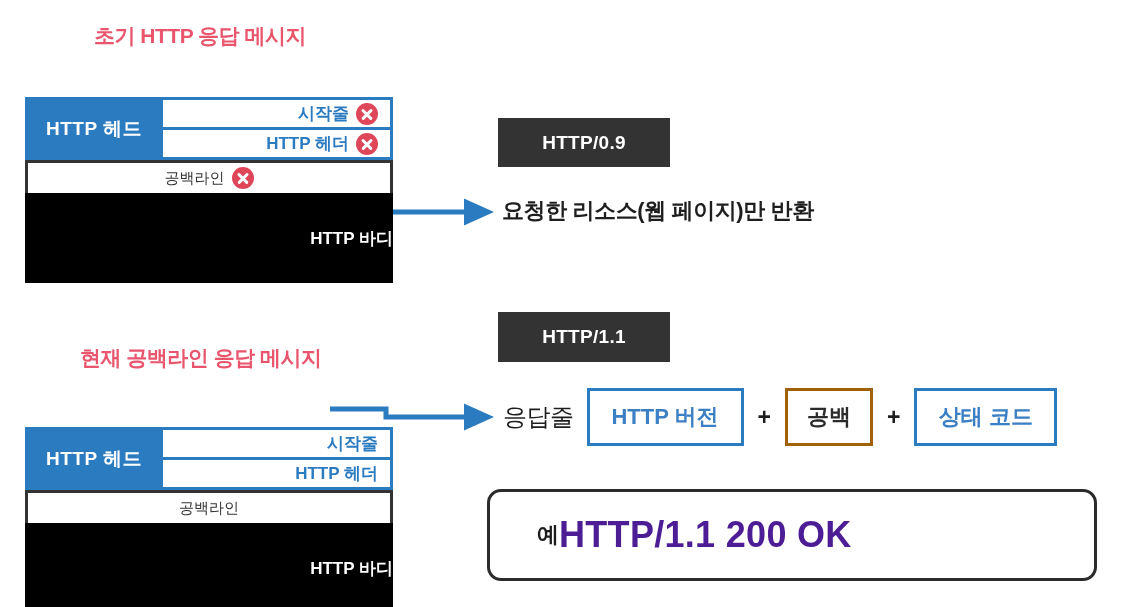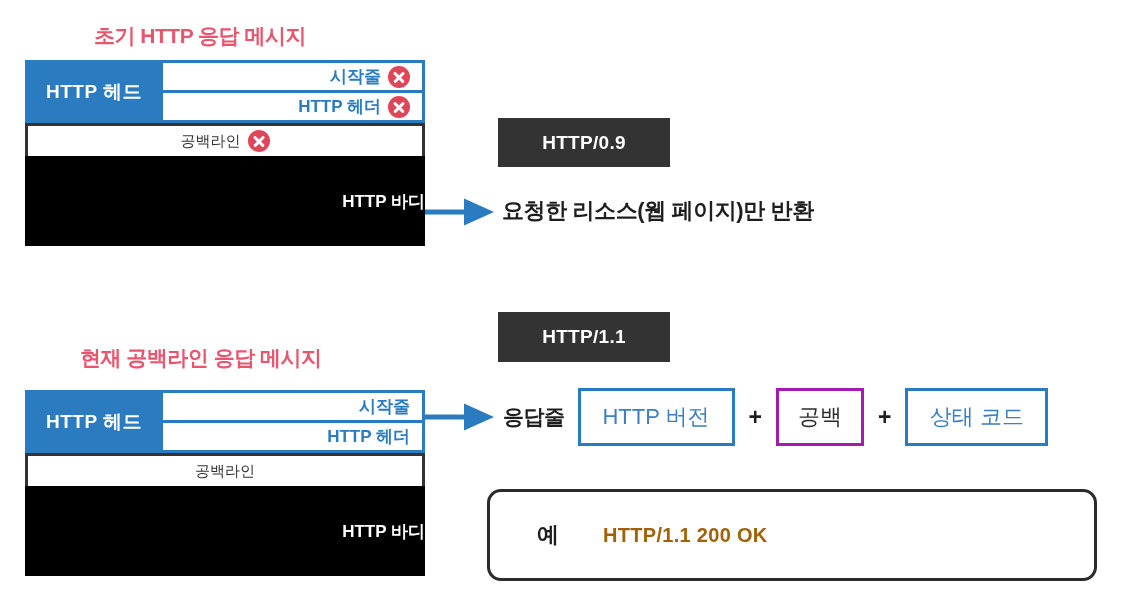--- a/index.html
+++ b/index.html
@@ -26,21 +26,22 @@
     font-size: 21px;
     letter-spacing: -0.5px;
     white-space: nowrap;
   }
   #title-initial { left: 94px; top: 22px; }
   #title-current { left: 80px; top: 344px; }
 
   
   .msg-diagram {
     position: absolute;
-    width: 400px;
+    width: 368px;
+    margin-top: 37px;
   }
   #diagram-initial { left: 25px; top: 60px; }
   #diagram-current { left: 25px; top: 390px; }
 
   .head-section {
     position: relative;
     display: flex;
     background: #2b7bc0;
     height: 63px;
     box-sizing: border-box;
@@ -175,43 +176,43 @@
   
   #formula-row {
     position: absolute;
     left: 503px;
     top: 386px;
     display: flex;
     align-items: center;
     height: 62px;
   }
   #formula-label {
-    font-size: 21px;
-    font-weight: bold;
+    font-size: 24px;
+    font-weight: normal;
     color: #1e1e1e;
     margin-right: 13px;
     letter-spacing: -0.5px;
     white-space: nowrap;
   }
   .formula-box {
     display: flex;
     align-items: center;
     justify-content: center;
     box-sizing: border-box;
     font-size: 22px;
-    font-weight: normal;
+    font-weight: bold;
     white-space: nowrap;
     background: #ffffff;
   }
   .formula-box.blue {
     border: 3px solid #2b7bc0;
     color: #3b7fc4;
   }
   .formula-box.dark {
-    border: 3px solid #a21caf;
+    border: 3px solid #a16207;
     color: #2b2b2b;
   }
   #box-version { width: 157px; height: 58px; }
   #box-space   { width: 88px;  height: 58px; }
   #box-status  { width: 143px; height: 58px; }
   .plus-sign {
     font-size: 23px;
     font-weight: bold;
     color: #1e1e1e;
     margin: 0 14px;
@@ -231,24 +232,23 @@
     display: flex;
     align-items: center;
   }
   #example-label {
     margin-left: 47px;
     font-size: 22px;
     font-weight: bold;
     color: #1e1e1e;
   }
   #example-value {
-    margin-left: 44px;
-    font-size: 20px;
-    font-weight: bold;
-    color: #a16207;
+    font-size: 36px;
+    font-weight: bold;
+    color: #4c1d95;
     letter-spacing: 0.3px;
   }
 </style>
 </head>
 <body>
 
 <div id="canvas">
 
   <svg id="arrow-layer" viewBox="0 0 1139 607" xmlns="http://www.w3.org/2000/svg">
     <defs>

